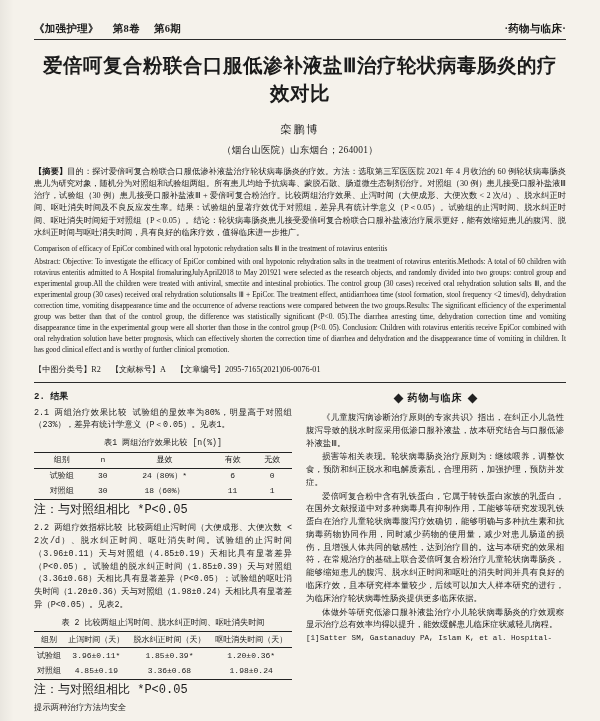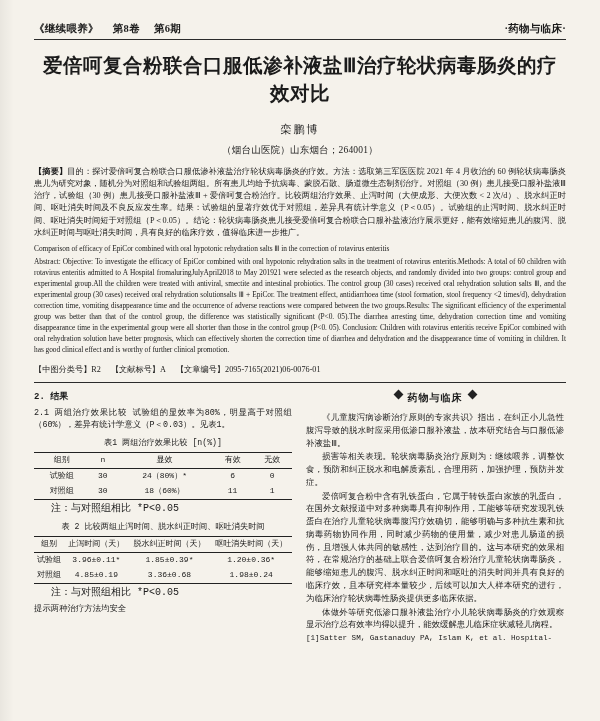--- a/index.html
+++ b/index.html
@@ -127,20 +127,21 @@
     font-weight: bold;
     font-size: 9px;
     margin-bottom: 2px;
   }
   .p { text-indent: 16px; margin: 0 0 1px 0; }
   .p.noind { text-indent: 0; }
 
   
   .banner {
     display: flex;
+    align-items: center;
     gap: 6px;
     font-weight: bold;
     font-size: 10px;
     letter-spacing: 1px;
     margin: 0 0 6px 0;
     justify-content: center;
   }
   .banner .dia {
     width: 7px; height: 7px;
     background: #222;
@@ -166,74 +167,74 @@
   }
   table.data thead th {
     border-top: 1.1px solid #222;
     border-bottom: 0.8px solid #222;
     font-weight: normal;
   }
   table.data tbody tr:last-child td {
     border-bottom: 1.1px solid #222;
   }
   .note {
-    font-size: 10px;
-    margin: 1px 0 3px 17px;
+    font-size: 12px;
+    margin: 1px 0 3px 0;
   }
 
   .refs-h {
     font-weight: bold;
     font-size: 8.6px;
     margin-top: 5px;
   }
   .ref {
     font-size: 7.6px;
     line-height: 1.45;
   }
 </style>
 </head>
 <body>
 
 <div class="page">
 
   <div class="runhead">
     <div class="left">
-      <span class="journal">《继续喂养》</span>
+      <span class="journal">《加强护理》</span>
       <span>第8卷</span>
       <span>第6期</span>
     </div>
     <div class="right">·药物与临床·</div>
   </div>
   <div class="rule"></div>
 
   <div class="title">爱倍呵复合粉联合口服低渗补液盐Ⅲ治疗轮状病毒肠炎的疗效对比</div>
   <div class="authors">栾鹏博</div>
   <div class="affiliation">（烟台山医院）山东烟台；264001）</div>
 
   <div class="abs-block">
     <span class="tag">【摘要】</span><span>目的：探讨爱倍呵复合粉联合口服低渗补液盐治疗轮状病毒肠炎的疗效。方法：选取第三军医医院 2021 年 4 月收治的 60 例轮状病毒肠炎患儿为研究对象，随机分为对照组和试验组两组。所有患儿均给予抗病毒、蒙脱石散、肠道微生态制剂治疗。对照组（30 例）患儿接受口服补盐液Ⅲ治疗，试验组（30 例）患儿接受口服补盐液Ⅲ + 爱倍呵复合粉治疗。比较两组治疗效果、止泻时间（大便成形、大便次数 &lt; 2 次/d）、脱水纠正时间、呕吐消失时间及不良反应发生率。结果：试验组的显著疗效优于对照组，差异具有统计学意义（P＜0.05）。试验组的止泻时间、脱水纠正时间、呕吐消失时间短于对照组（P＜0.05）。结论：轮状病毒肠炎患儿接受爱倍呵复合粉联合口服补盐液治疗展示更好，能有效缩短患儿的腹泻、脱水纠正时间与呕吐消失时间，具有良好的临床疗效，值得临床进一步推广。</span>
   </div>
 
   <div class="abs-en">
-    <div class="abs-en-line1">Comparison of efficacy of EpiCor combined with oral hypotonic rehydration salts Ⅲ in the correction of rotavirus enteritis</div>
+    <div class="abs-en-line1">Comparison of efficacy of EpiCor combined with oral hypotonic rehydration salts Ⅲ in the treatment of rotavirus enteritis</div>
     <div>Abstract: Objective: To investigate the efficacy of EpiCor combined with oral hypotonic rehydration salts in the treatment of rotavirus enteritis.Methods: A total of 60 children with rotavirus enteritis admitted to A Hospital fromaluringJulyApril2018 to May 201921 were selected as the research objects, and randomly divided into two groups: control group and experimental group.All the children were treated with antiviral, smectite and intestinal probiotics. The control group (30 cases) received oral rehydration solution salts Ⅲ, and the experimental group (30 cases) received oral rehydration solutionsalts Ⅲ + EpiCor. The treatment effect, antidiarrhoea time (stool formation, stool frequency &lt;2 times/d), dehydration correction time, vomiting disappearance time and the occurrence of adverse reactions were compared between the two groups.Results: The significant efficiency of the experimental group was better than that of the control group, the difference was statistically significant (P&lt;0. 05).The diarrhea arresting time, dehydration correction time and vomiting disappearance time in the experimental group were all shorter than those in the control group (P&lt;0. 05). Conclusion: Children with rotavirus enteritis receive EpiCor combined with oral rehydration solution have better prognosis, which can effectively shorten the correction time of diarrhea and dehydration and the disappearance time of vomiting in children. It has good clinical effect and is worthy of further clinical promotion.</div>
   </div>
 
   <div class="class-row">
     <span class="cell">【中图分类号】R2</span>
     <span class="cell">【文献标号】A</span>
     <span class="cell">【文章编号】2095-7165(2021)06-0076-01</span>
   </div>
   <div class="divider2"></div>
 
   <div class="cols">
 
     <div class="col left">
       <div class="sec-h">2. 结果</div>
-      <p class="p noind">2.1 两组治疗效果比较 试验组的显效率为80%，明显高于对照组（60%），差异有统计学意义（P＜0.03）。见表1。</p>
+      <p class="p noind">2.1 两组治疗效果比较 试验组的显效率为80%，明显高于对照组（23%），差异有统计学意义（P＜0.05）。见表1。</p>
 
       <div class="tbl-cap">表1 两组治疗效果比较 [n(%)]</div>
       <table class="data">
         <thead>
           <tr>
             <th>组别</th>
             <th>n</th>
             <th>显效</th>
             <th>有效</th>
             <th>无效</th>
@@ -251,20 +252,21 @@
             <td>对照组</td>
             <td>30</td>
             <td>18（60%）</td>
             <td>11</td>
             <td>1</td>
           </tr>
         </tbody>
       </table>
       <div class="note">注：与对照组相比 *P&lt;0.05</div>
 
+      <p class="p noind">2.2 两组疗效指标比较 比较两组止泻时间（大便成形、大便次数 &lt; 2次/d）、脱水纠正时间、呕吐消失时间。试验组的止泻时间（3.96±0.11）天与对照组（4.85±0.19）天相比具有显著差异（P&lt;0.05）。试验组的脱水纠正时间（1.85±0.39）天与对照组（3.36±0.68）天相比具有显著差异（P&lt;0.05）；试验组的呕吐消失时间（1.20±0.36）天与对照组（1.98±0.24）天相比具有显著差异（P&lt;0.05）。见表2。</p>
 
       <div class="tbl-cap">表 2 比较两组止泻时间、脱水纠正时间、呕吐消失时间</div>
       <table class="data">
         <thead>
           <tr>
             <th>组别</th>
             <th>止泻时间（天）</th>
             <th>脱水纠正时间（天）</th>
             <th>呕吐消失时间（天）</th>
           </tr>

